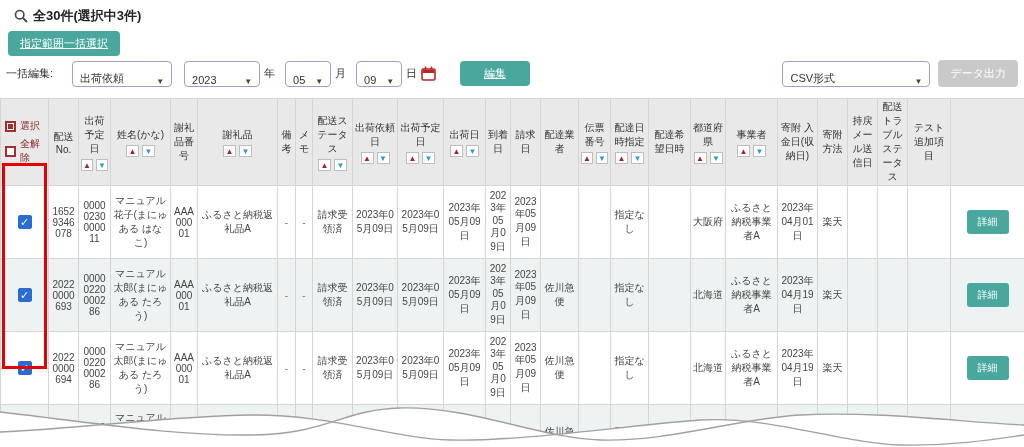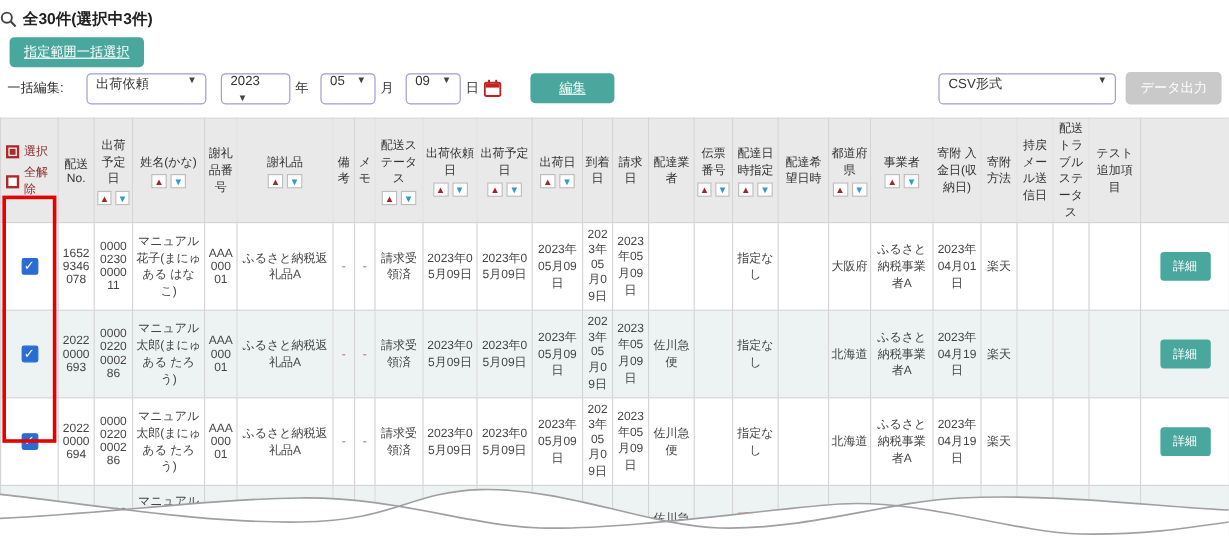--- a/index.html
+++ b/index.html
@@ -1,27 +1,27 @@
 <!DOCTYPE html>
 <html><head>
 <meta charset="utf-8">
 <style>
   * { box-sizing: border-box; margin: 0; padding: 0; }
   html,body { width:1024px; height:447px; background:#fff; overflow:hidden; position:relative;
     font-family:"Liberation Sans","DejaVu Sans",sans-serif; color:#333; }
 
   
-  .title-row { position:absolute; left:0; top:7px; display:flex; align-items:center; gap:5px;
+  .title-row { position:absolute; left:14px; top:7px; display:flex; align-items:center; gap:5px;
     font-size:13px; font-weight:bold; color:#222; }
   .btn { border:none; cursor:pointer; font-family:inherit; }
   .btn.teal { background:#4aa79d; color:#fff; border-radius:4px; font-size:11px; padding:5px 12px;text-decoration:underline; }
   .btn.disabled { background:#c9c9c9; color:#fff; border-radius:4px; font-size:11px; padding:6px 12px; }
   .range-btn { position:absolute; left:8px; top:31px; }
   .edit-row { position:absolute; left:6px; top:60px; height:27px; display:flex; align-items:center; font-size:11px; }
-  .sel { display:inline-flex; align-items:flex-start; justify-content:space-between; background:#fff;
+  .sel { display:inline-flex; align-items:flex-end; justify-content:space-between; background:#fff;
     border:1px solid #a79bd0; border-radius:4px; height:26px; padding:0 7px; font-size:11px; color:#333; cursor:pointer; }
   .sel .chev { font-size:8px; color:#444; margin-left:6px; }
   .unit { margin:0 10px 0 4px; }
   .export-group { position:absolute; right:6px; top:60px; display:flex; align-items:center; gap:8px; }
 
   
   .grid-wrap { position:absolute; left:0; top:98px; width:1024px; }
   table { border-collapse:collapse; table-layout:fixed; width:1024px; }
   th, td { border:1px solid #d5d5d5; text-align:center; vertical-align:middle;
     padding:1px 2px; word-break:break-all; overflow:hidden; }
@@ -66,21 +66,21 @@
 </div>
 
 <button class="btn teal range-btn">指定範囲一括選択</button>
 
 <div class="edit-row">
   <span style="margin-right:19px;">一括編集:</span>
   <span class="sel" style="width:100px;">
     <span>出荷依頼</span>
     <span class="chev">▼</span>
   </span>
-  <span class="sel" style="width:58px; margin-left:12px;flex-direction:column;">
+  <span class="sel" style="width:76px; margin-left:12px;">
     <span>2023</span>
     <span class="chev">▼</span>
   </span>
   <span class="unit">年</span>
   <span class="sel" style="width:46px;">
     <span>05</span>
     <span class="chev">▼</span>
   </span>
   <span class="unit">月</span>
   <span class="sel" style="width:46px;">

